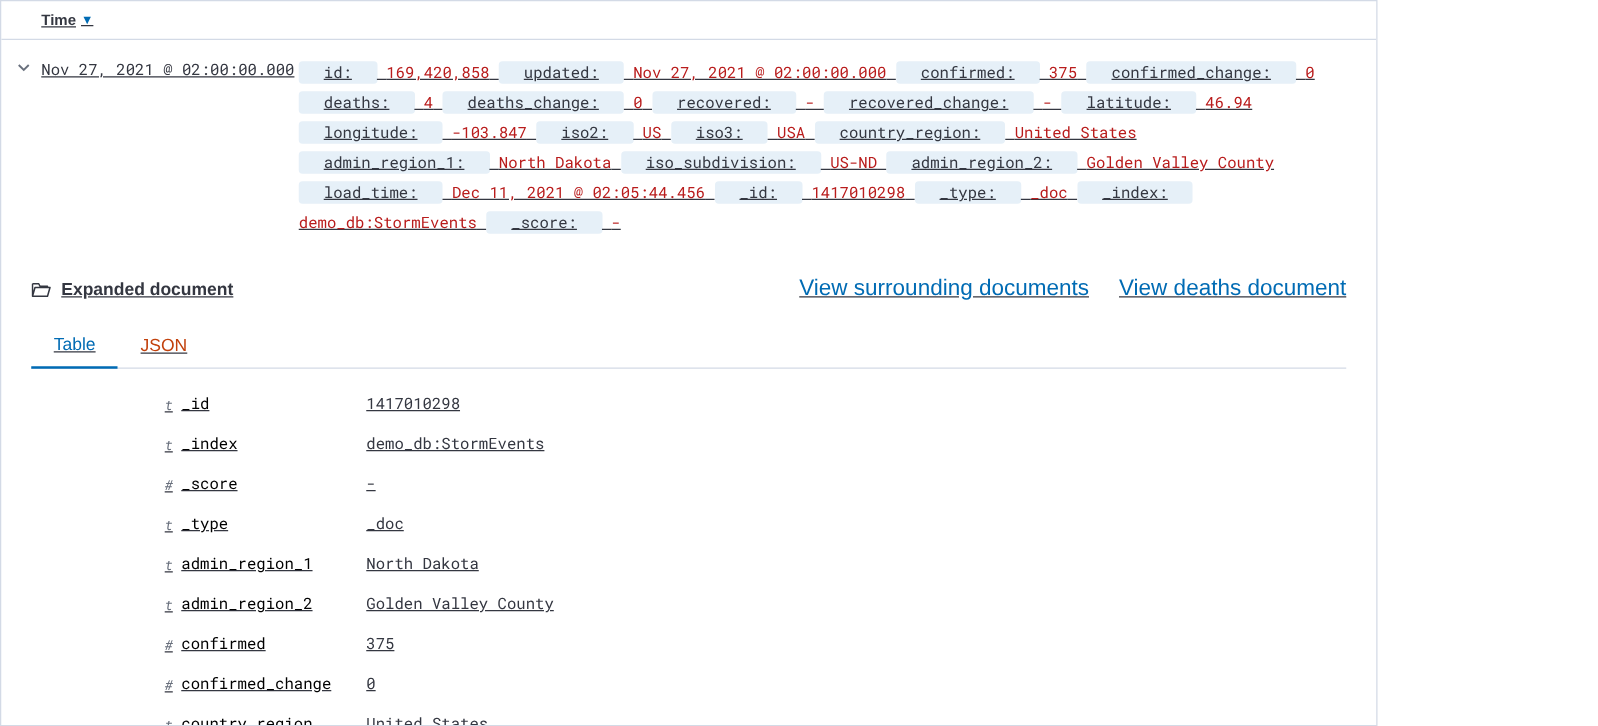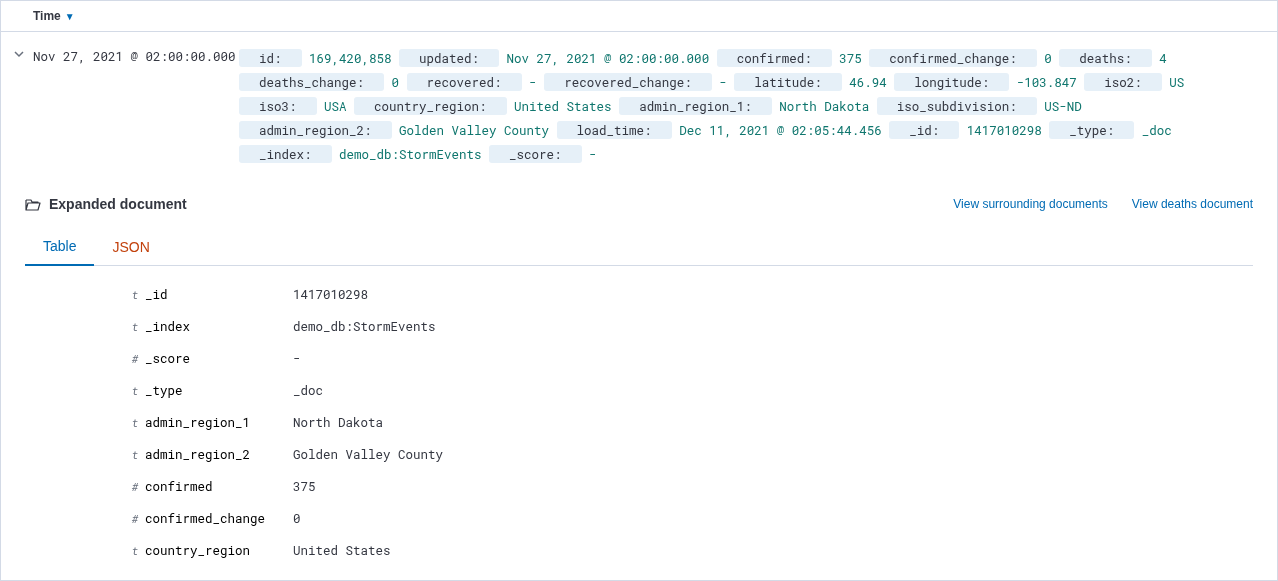--- a/index.html
+++ b/index.html
@@ -8,23 +8,24 @@
       padding: 0;
     }
     body {
       font-family: -apple-system, BlinkMacSystemFont, "Segoe UI", Helvetica, Arial, sans-serif;
       font-size: 13px;
       color: #343741;
       background: #fff;
     }
     .container {
       border: 1px solid #d3dae6;
-      width: 1278px;
+      width: 1102px;
       height: 581px;
       overflow: hidden;
+      text-decoration: underline;
     }
     .header-row {
       display: flex;
       padding: 8px 0 8px 32px;
       border-bottom: 1px solid #d3dae6;
       font-weight: 600;
       font-size: 12px;
     }
     .col-time {
       width: 206px;
@@ -68,21 +69,21 @@
       color: #343741;
       padding-right: 20px;
     }
     .field-key {
       background: #e6f0f8;
       border-radius: 3px;
       padding: 1px 20px;
       color: #343741;
     }
     .field-val {
-      color: #0f766e;
+      color: #b91c1c;
     }
     .expanded-section {
       padding: 16px 24px 0 24px;
     }
     .expanded-header {
       display: flex;
       justify-content: space-between;
       align-items: center;
       margin-bottom: 16px;
     }
@@ -97,21 +98,21 @@
       display: inline-block;
       width: 14px;
       height: 12px;
     }
     .header-links {
       display: flex;
       gap: 24px;
     }
     .link {
       color: #006bb4;
-      font-size: 12px;
+      font-size: 18px;
       cursor: pointer;
     }
     .tabs {
       display: flex;
       border-bottom: 1px solid #d3dae6;
       margin-bottom: 12px;
       align-items: center;
     }
     .tab {
       padding: 10px 18px;

